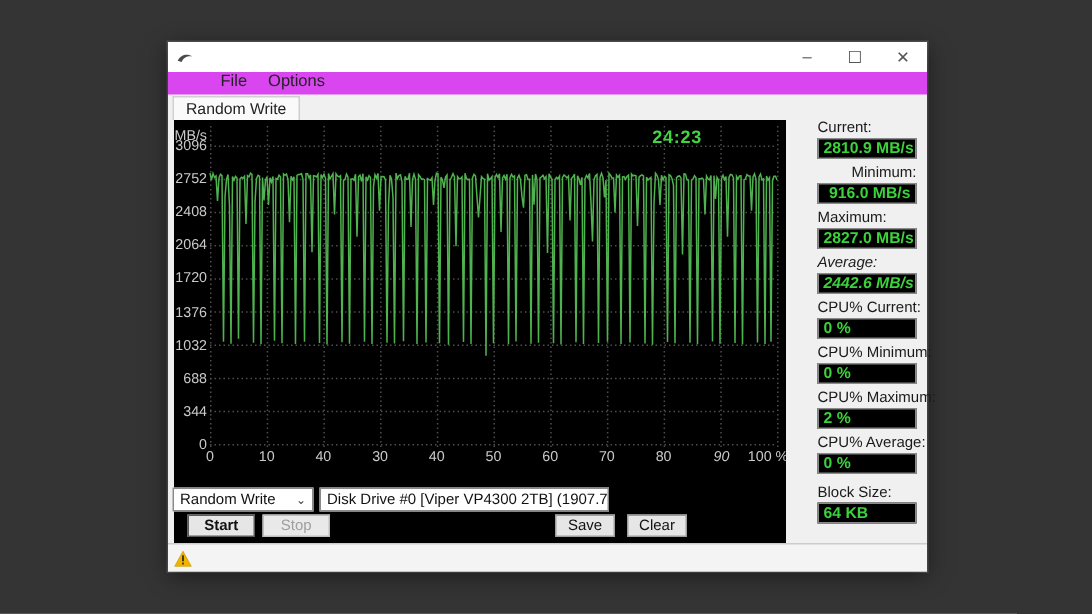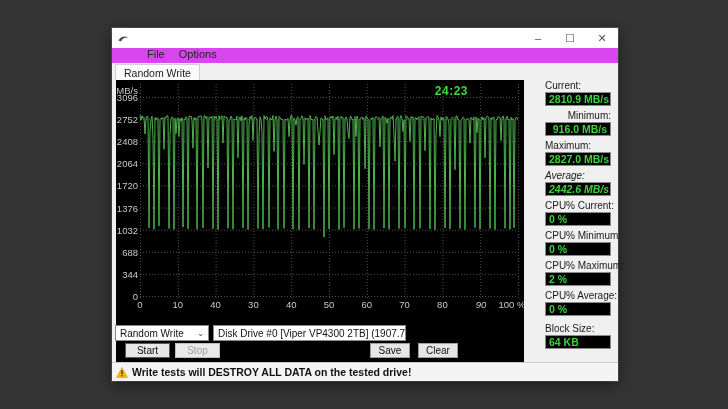--- a/index.html
+++ b/index.html
@@ -171,30 +171,29 @@
 
     <div class="dropdown" style="left:3px;top:297px;width:94px;">
       <span>Random Write</span>
       <span class="chev">⌄</span>
     </div>
     <div class="dropdown" style="left:101px;top:297px;width:193px;">
       <span>Disk Drive #0  [Viper VP4300 2TB]  (1907.7 GB)</span>
 
     </div>
 
-    <button class="btn default" style="left:13px;top:315px;width:45px;">Start</button>
+    <button class="btn default" style="left:13px;top:315px;width:45px;font-weight:bold;">Start</button>
     <button class="btn disabled" style="left:63px;top:315px;width:45px;">Stop</button>
     <button class="btn" style="left:258px;top:315px;width:40px;">Save</button>
     <button class="btn" style="left:306px;top:315px;width:40px;">Clear</button>
 
     <div class="statusbar">
       <span class="warn-icon">
         <svg width="12" height="11" viewBox="0 0 12 11">
           <path d="M6 0.5 L11.5 10.5 H0.5 Z" fill="#f2b300" stroke="#caa000" stroke-width="0.5"></path>
           <rect x="5.45" y="3.2" width="1.1" height="4" fill="#222"></rect>
           <rect x="5.45" y="8.1" width="1.1" height="1.2" fill="#222"></rect>
         </svg>
       </span>
-      <span class="status-text">Write tests will DESTROY ALL DATA on the tested drive!</span>
     </div>
 
   </div>
 </div>
 
 </body></html>

